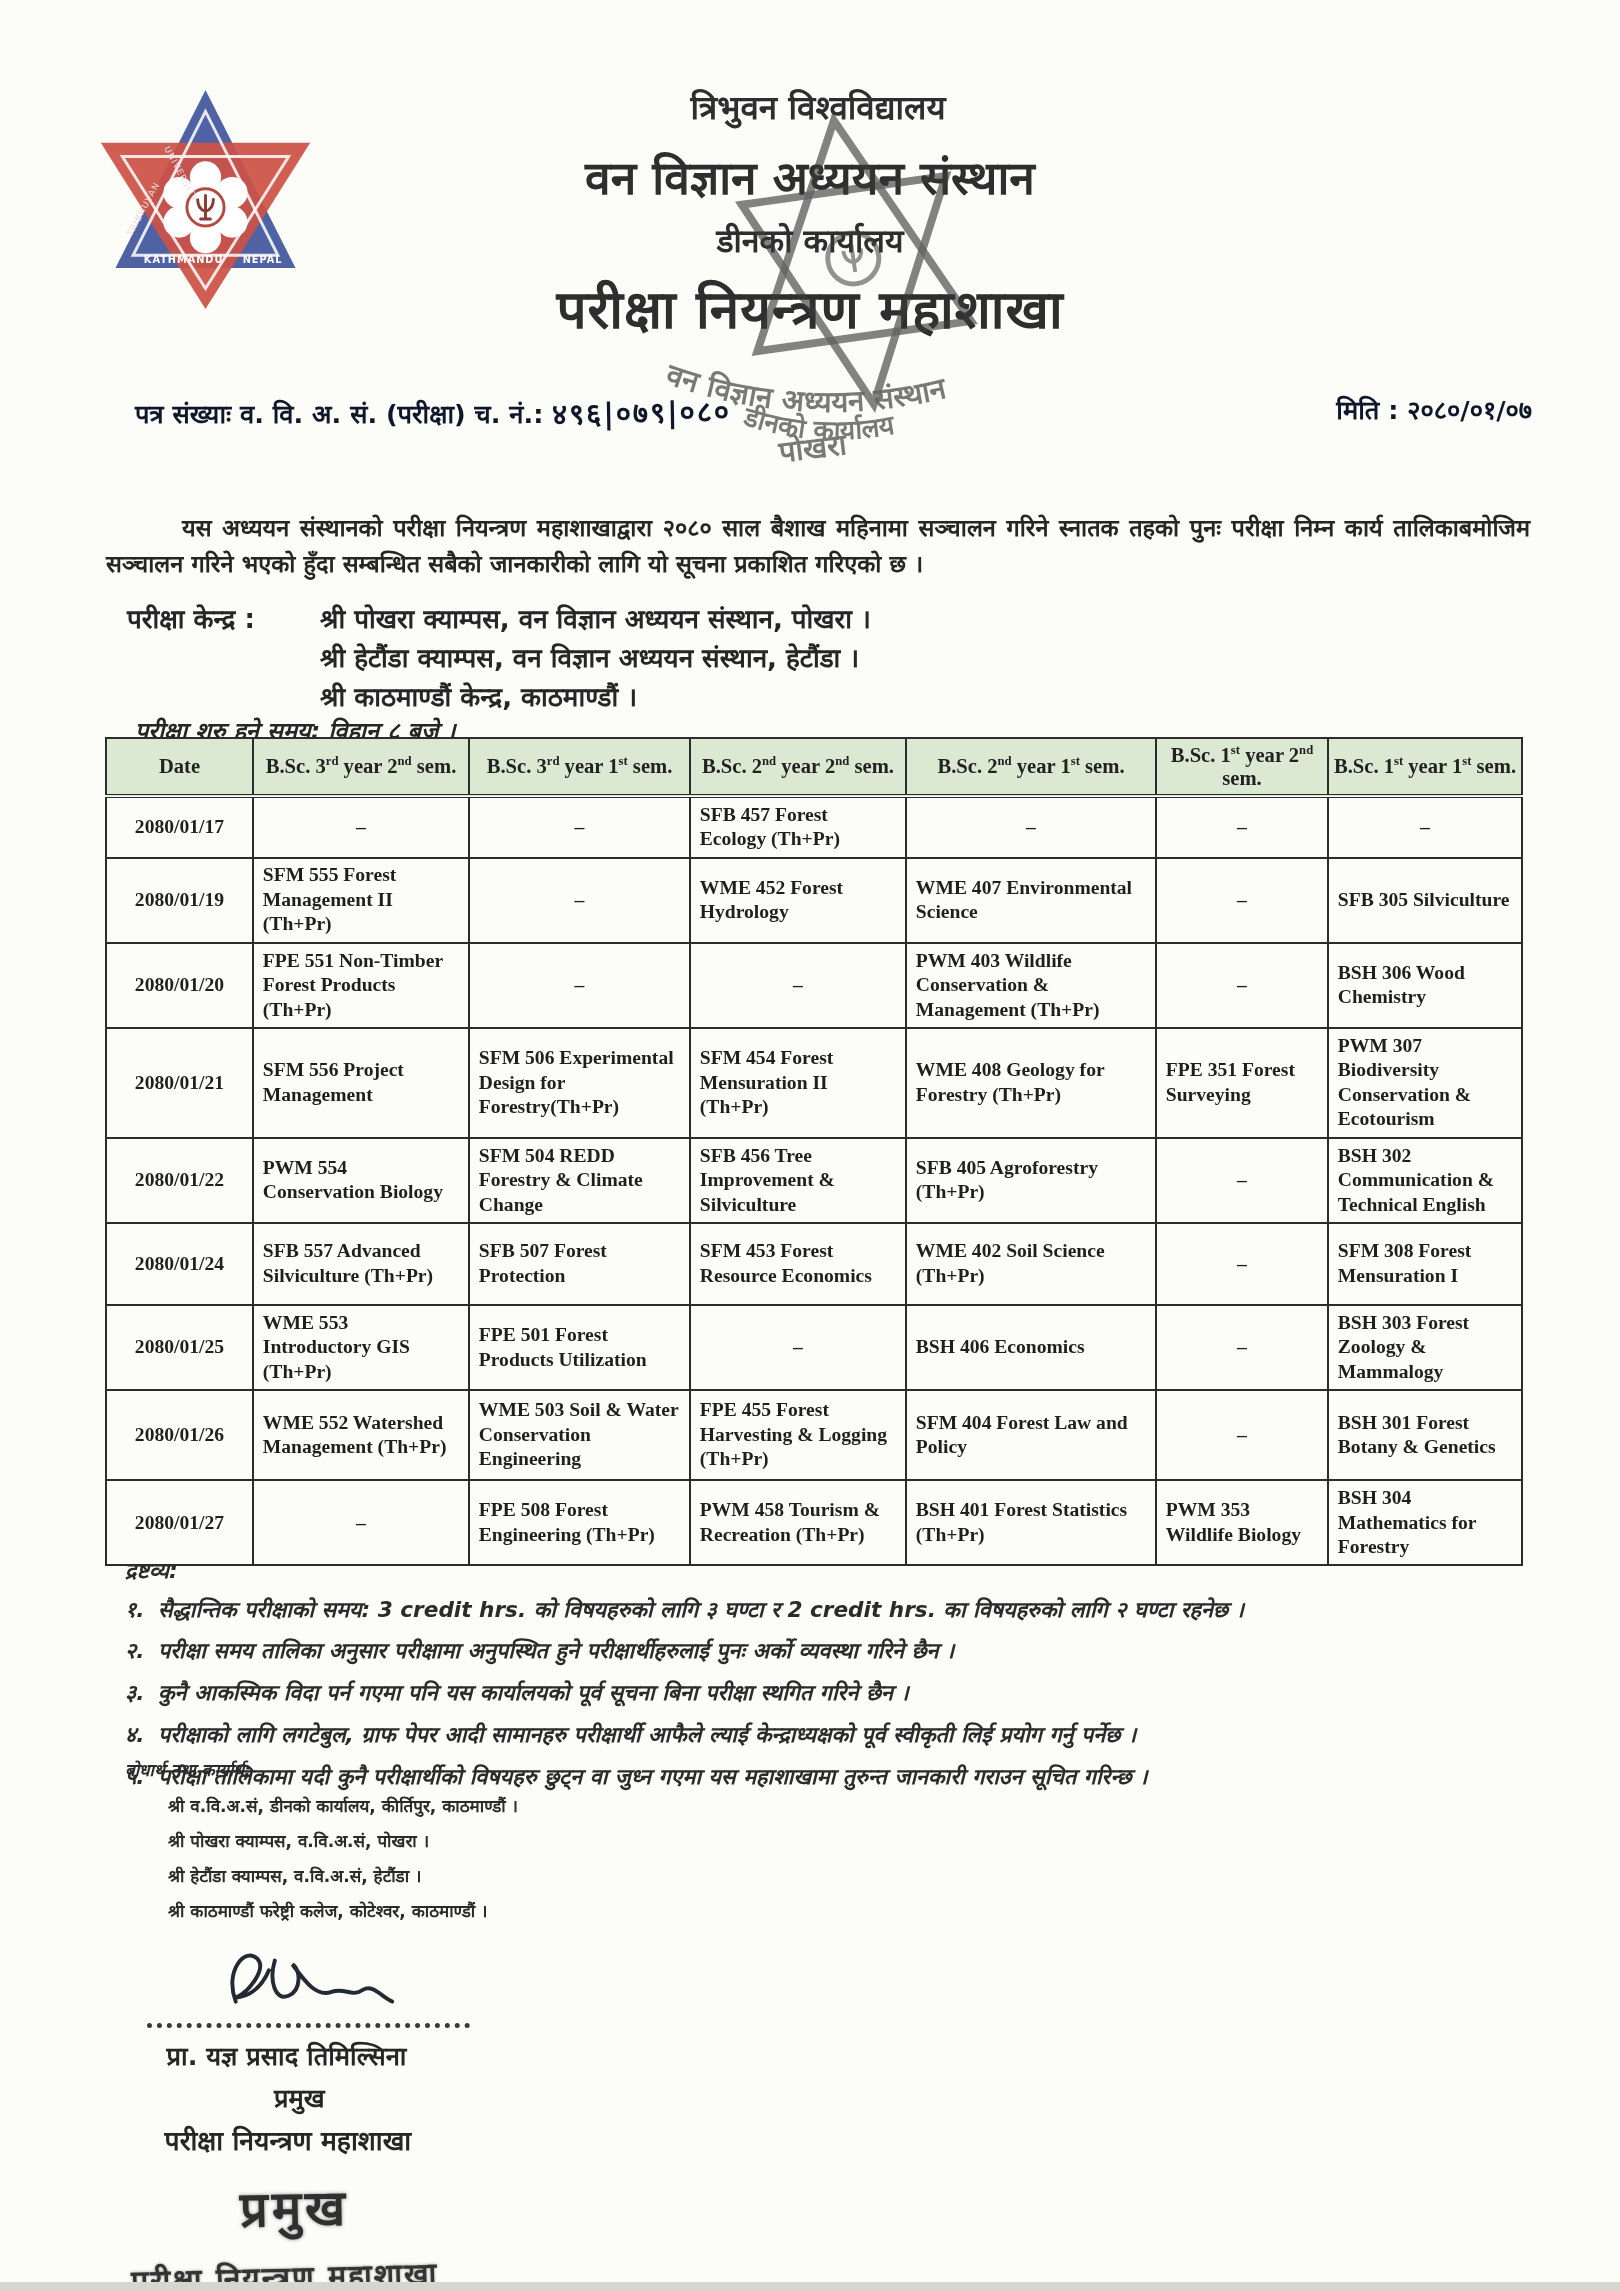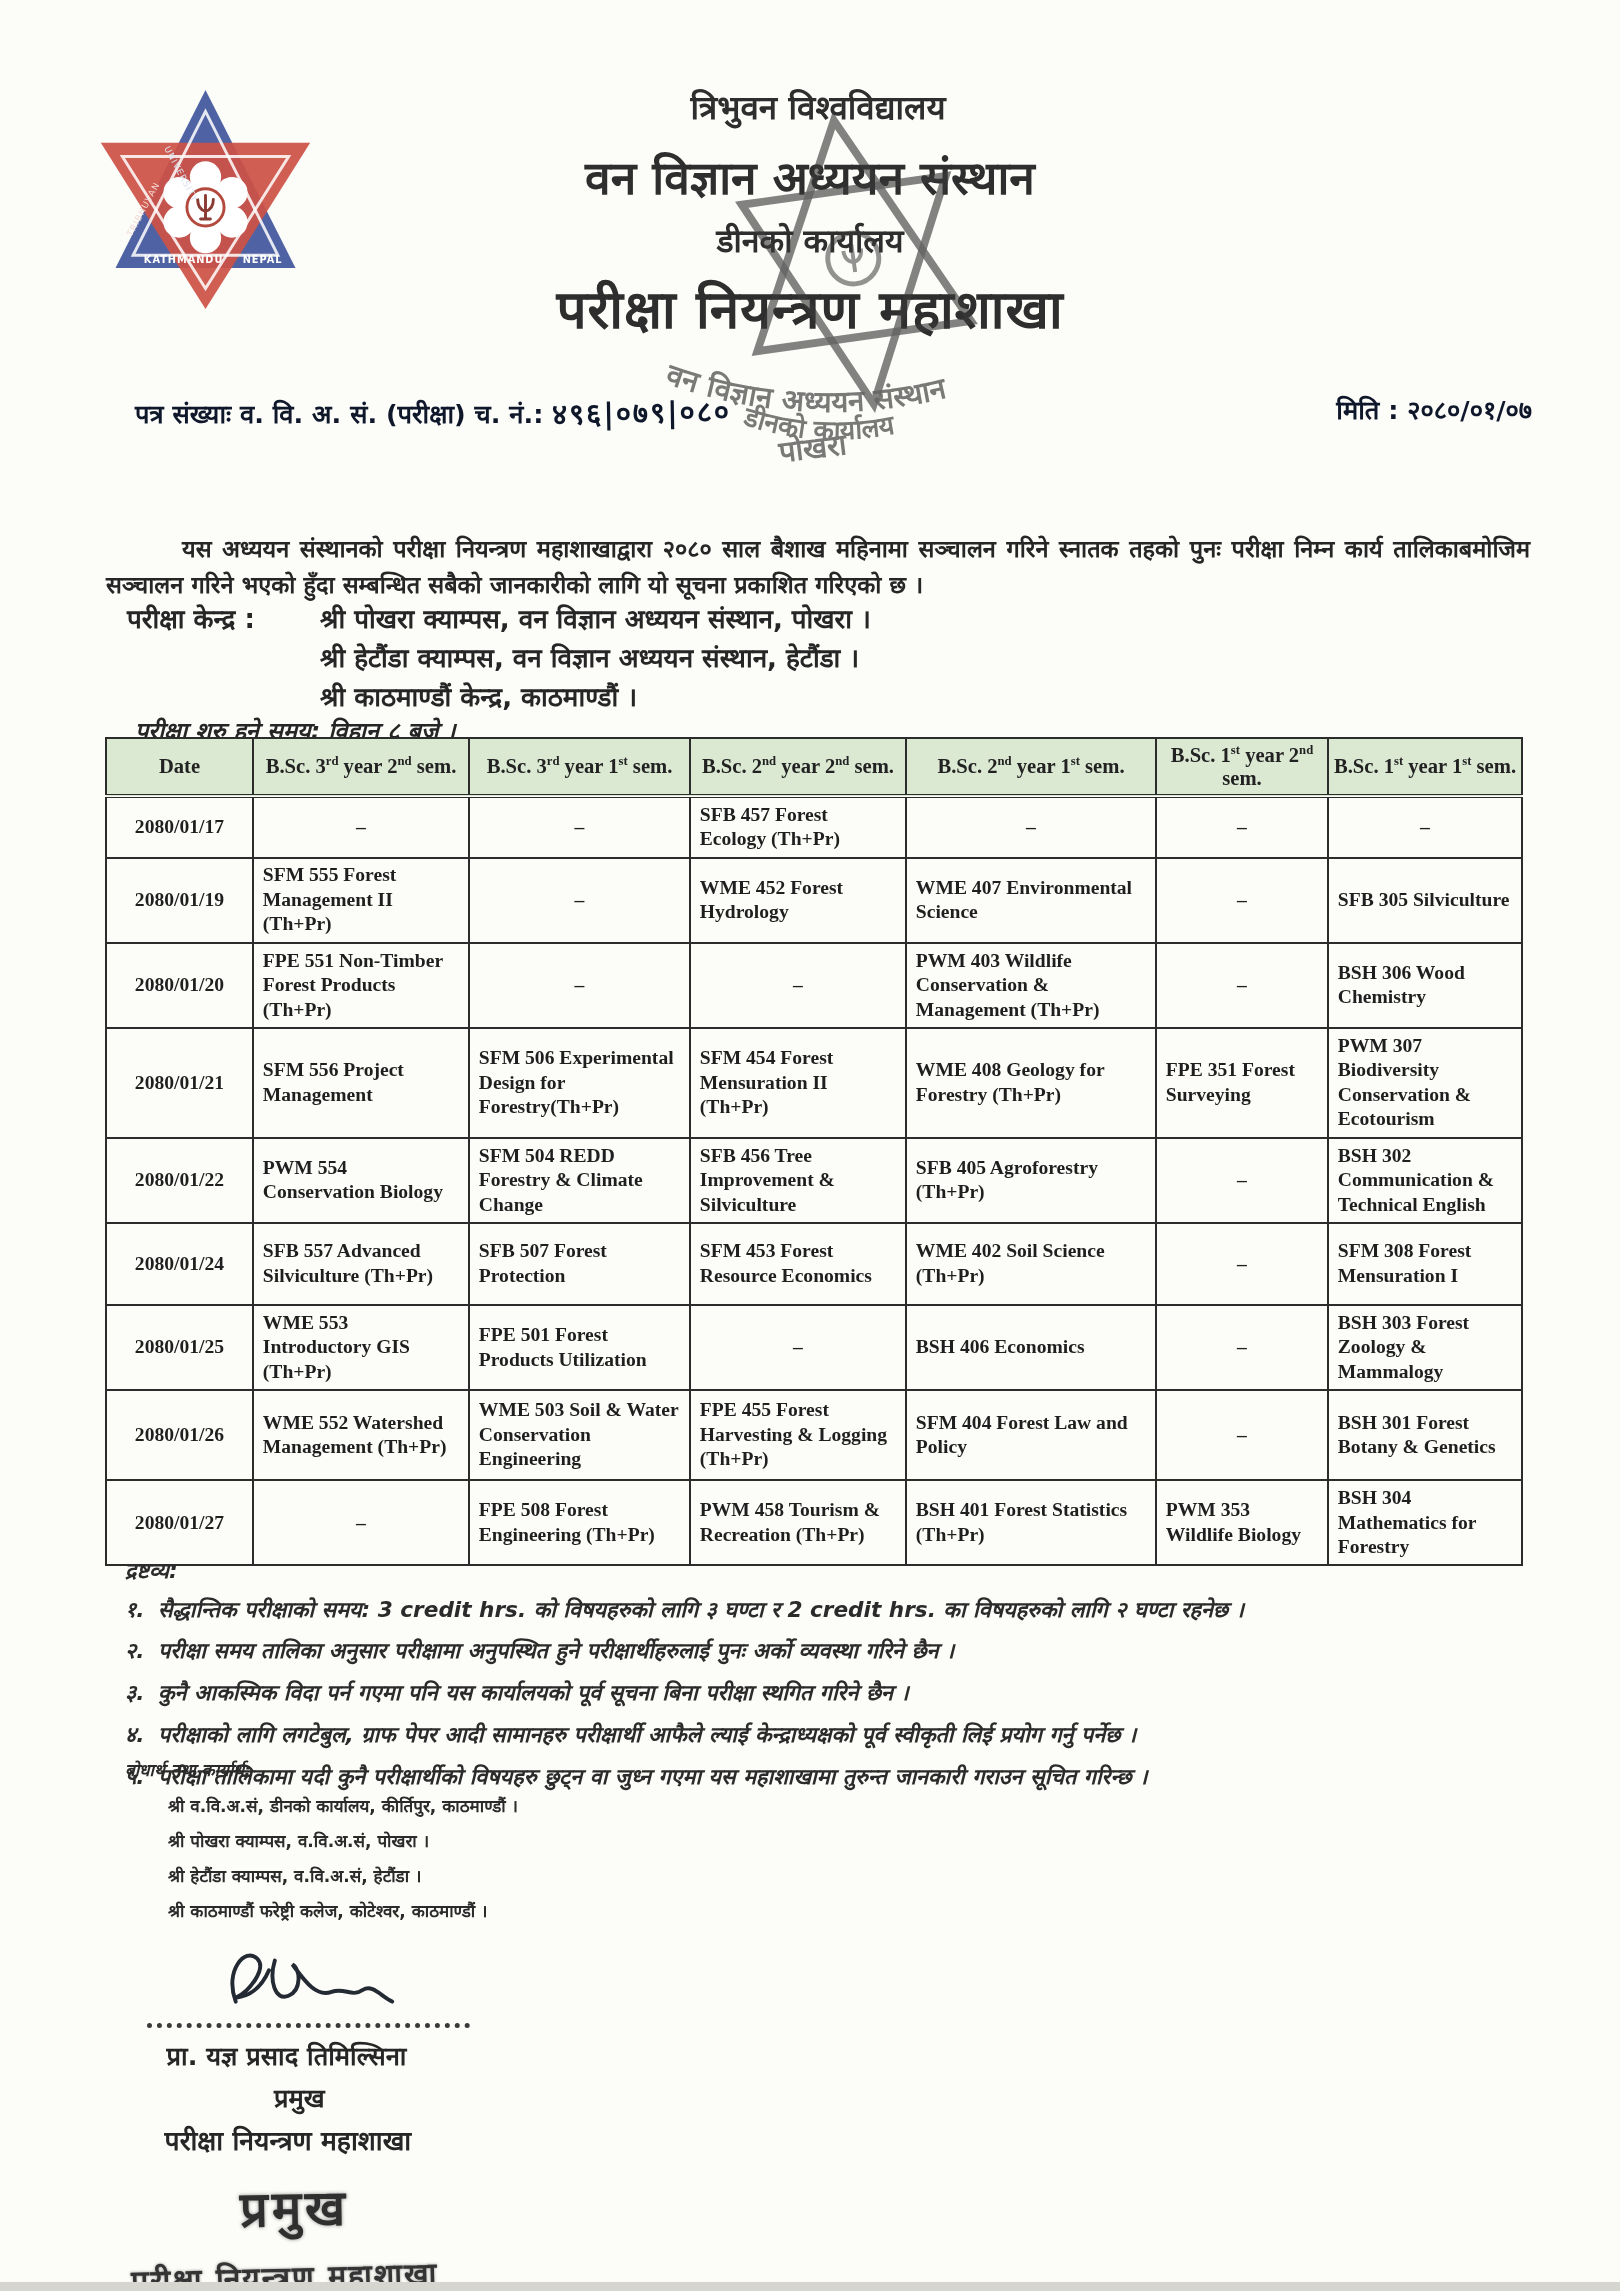--- a/index.html
+++ b/index.html
@@ -13,21 +13,21 @@
   .lh-division{font-size:53px;margin:0;letter-spacing:1px;}
   .logo{position:absolute;left:83px;top:86px;}
   .ink-stamp-top{position:absolute;left:578px;top:113px;pointer-events:none;opacity:.78;}
   
   .letter-row{position:absolute;top:392px;left:93px;right:88px;display:flex;justify-content:space-between;
               font-size:25.5px;font-weight:bold;color:#0f172a;margin-left:42px;}
   .hand{font-size:29px;font-weight:bold;letter-spacing:2px;transform:rotate(-1deg);display:inline-block;}
   .doc-title{position:absolute;top:451px;left:0;width:100%;text-align:center;font-size:30px;font-weight:bold;}
   
   .intro{position:absolute;top:510px;left:106px;right:90px;font-size:23.5px;font-weight:bold;
-         line-height:1.55;text-indent:76px;text-align:justify;margin-top:21px;}
+         line-height:1.55;text-indent:76px;text-align:justify;}
   .centers{position:absolute;top:600px;left:127px;display:flex;font-size:26px;font-weight:bold;gap:31px;}
   .centers-label{width:162px;flex:none;}
   .center-line{line-height:39px;}
   .start-time{position:absolute;top:714px;left:135px;font-size:23.5px;font-weight:bold;font-style:italic;}
   
   .sched{position:absolute;left:105px;top:737px;width:1414px;border-collapse:collapse;table-layout:fixed;
          font-family:"Liberation Serif","DejaVu Serif",serif;}
   .sched th{background:#dbe9d3;border:2px solid #2c2c2c;border-bottom:4.9px double #2c2c2c;
             font-size:20.6px;font-weight:bold;padding:3.9px 2.9px;height:47px;color:#222;}
   .sched td{border:2px solid #2c2c2c;font-size:19.6px;font-weight:bold;padding:4.9px 8.8px;

